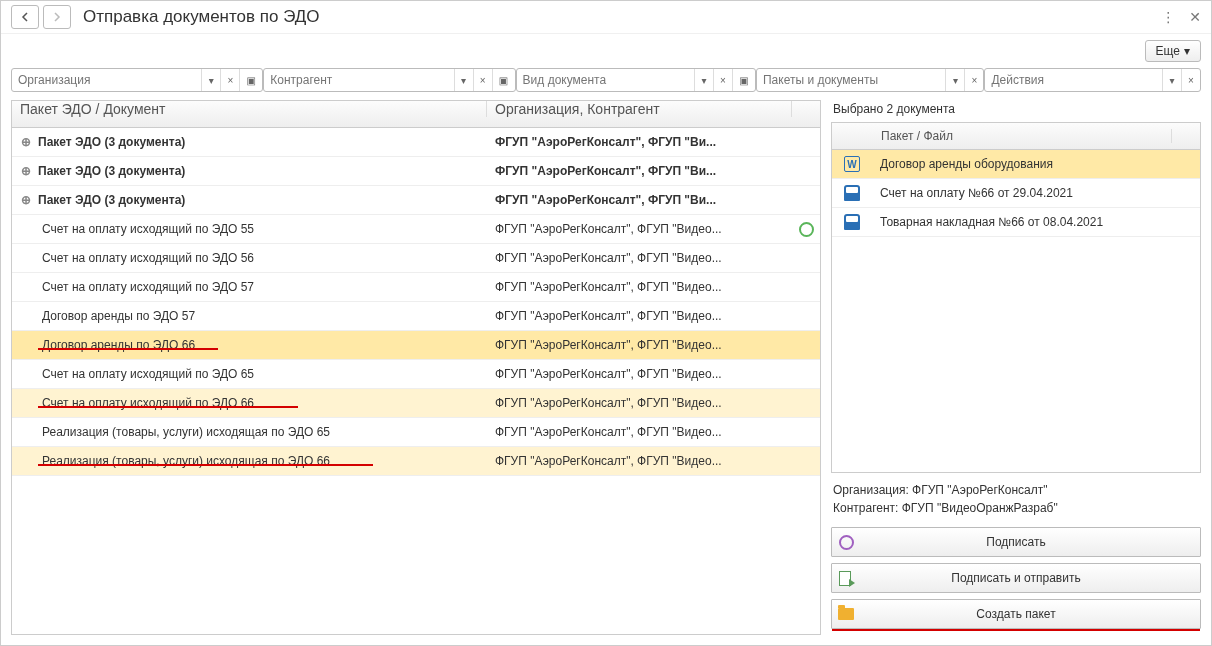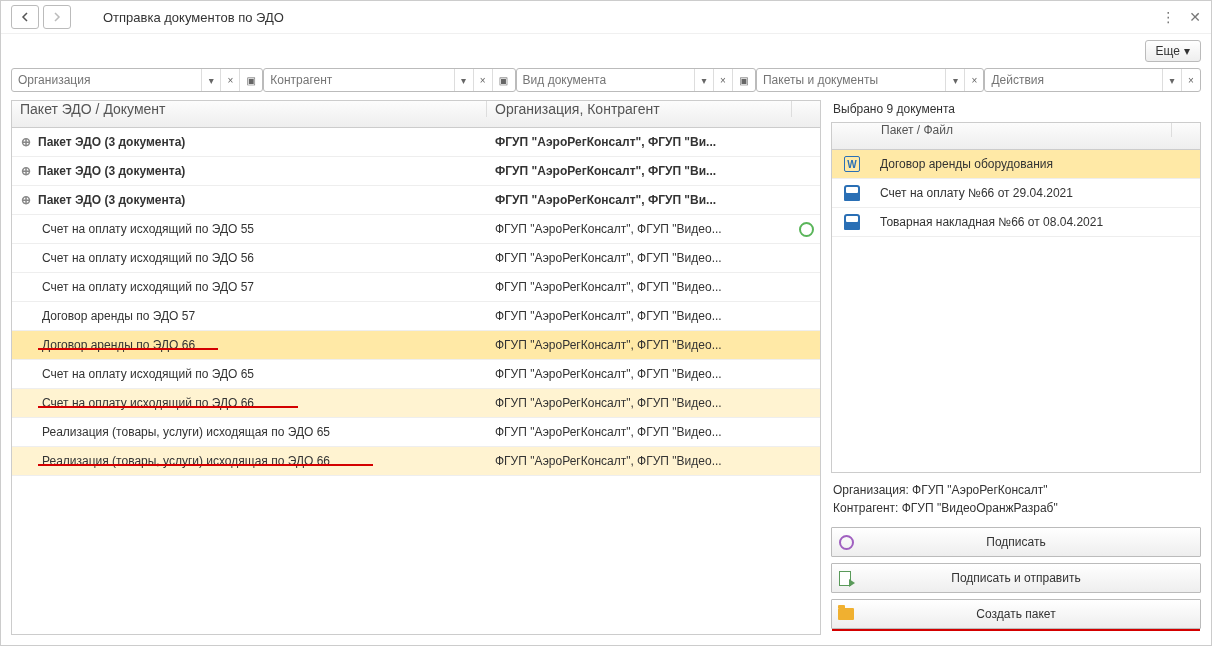--- a/index.html
+++ b/index.html
@@ -1,20 +1,20 @@
 <!DOCTYPE html>
 <html><head>
 <meta charset="utf-8">
 <style>
 html,body{margin:0;padding:0;font-family:Arial,sans-serif;font-size:12px;color:#333;background:#fff}
 .window{width:1212px;height:646px;position:relative;border:1px solid #ccc;box-sizing:border-box;display:flex;flex-direction:column}
 .titlebar{display:flex;align-items:center;height:32px;padding:0 10px;border-bottom:1px solid #f0f0f0}
 .nav-btn{width:26px;height:22px;border:1px solid #bbb;border-radius:3px;background:#fff;display:flex;align-items:center;justify-content:center;margin-right:4px;cursor:pointer}
 .nav-btn svg{width:10px;height:10px}
-.title{font-size:13px;color:#333;margin-left:28px;flex:1}
+.title{font-size:17px;color:#333;margin-left:8px;flex:1}
 .win-controls{display:flex;gap:14px;align-items:center;color:#777}
 .win-controls span{cursor:pointer;font-size:14px}
 .toolbar{display:flex;justify-content:flex-end;padding:6px 10px 4px 10px}
 .more-btn{border:1px solid #bbb;border-radius:3px;background:linear-gradient(#fff,#eee);padding:3px 10px;display:flex;align-items:flex-start;gap:4px;cursor:pointer;font-size:12px}
 .filters{display:flex;padding:2px 10px 8px 10px}
 .filter{display:flex;align-items:center;border:1px solid #bbb;border-radius:3px;height:22px;background:#fff;flex:1;position:relative}
 .filter input{border:none;outline:none;flex:1;padding:0 6px;font-size:12px;color:#999;background:transparent}
 .filter .fb{width:18px;height:22px;border-left:1px solid #ddd;display:flex;align-items:center;justify-content:center;font-size:10px;color:#666;cursor:pointer}
 .filter .fb.last{width:22px}
 .body{display:flex;flex:1;overflow:hidden;padding:0 10px 10px 10px;gap:10px}
@@ -35,21 +35,21 @@
 .indent{display:inline-block;width:22px}
 .underline{position:relative}
 .underline::after{content:"";position:absolute;left:26px;bottom:2px;height:2.5px;background:#d40000}
 .ul-1::after{width:180px}
 .ul-2::after{width:260px}
 .ul-3::after{width:335px}
 .status-ring{width:15px;height:15px;border:2px solid #5ab55a;border-radius:50%;box-sizing:border-box}
 .right-panel{width:370px;display:flex;flex-direction:column}
 .sel-label{font-size:12px;color:#333;padding:2px 0 6px 2px}
 .files-box{border:1px solid #ccc;flex:1;display:flex;flex-direction:column;overflow:hidden}
-.files-head{display:flex;background:linear-gradient(#fcfcfc,#eee);border-bottom:1px solid #ccc;height:26px;align-items:flex-start}
+.files-head{display:flex;background:linear-gradient(#fcfcfc,#eee);border-bottom:1px solid #ccc;height:26px;align-items:center}
 .files-head .fc0{width:40px;border-right:1px solid #ddd}
 .files-head .fc1{flex:1;padding-left:8px;border-right:1px solid #ddd;color:#555}
 .files-head .fc2{width:28px}
 .frow{display:flex;height:28px;align-items:center;border-bottom:1px solid #eee}
 .frow .fc0{width:40px;display:flex;align-items:center;justify-content:center}
 .frow .fc1{flex:1;padding-left:8px}
 .frow.selected{background:#ffe9a6}
 .icon-w{width:16px;height:16px;border:1.5px solid #2a6fb5;color:#2a6fb5;font-size:10px;font-weight:bold;display:flex;align-items:center;justify-content:center;border-radius:2px;box-sizing:border-box}
 .icon-s{width:16px;height:16px;background:#2a6fb5;border-radius:3px 3px 1px 1px;position:relative}
 .icon-s::after{content:"";position:absolute;left:2px;top:2px;right:2px;height:6px;background:#fff;border-radius:1px}
@@ -230,21 +230,21 @@
               <span class="indent"></span>
               <span>Реализация (товары, услуги) исходящая по ЭДО 66</span>
             </div>
             <div class="c2">ФГУП "АэроРегКонсалт", ФГУП "Видео...</div>
             <div class="c3"></div>
           </div>
         </div>
     </div>
 
     <div class="right-panel">
-      <div class="sel-label">Выбрано 9 документа</div>
+      <div class="sel-label">Выбрано 2 документа</div>
       <div class="files-box">
         <div class="files-head">
           <div class="fc0"></div>
           <div class="fc1">Пакет / Файл</div>
           <div class="fc2"></div>
         </div>
         <div id="files-body">
             <div class="frow selected">
               <div class="fc0">
                 <div class="icon-w">W</div>

